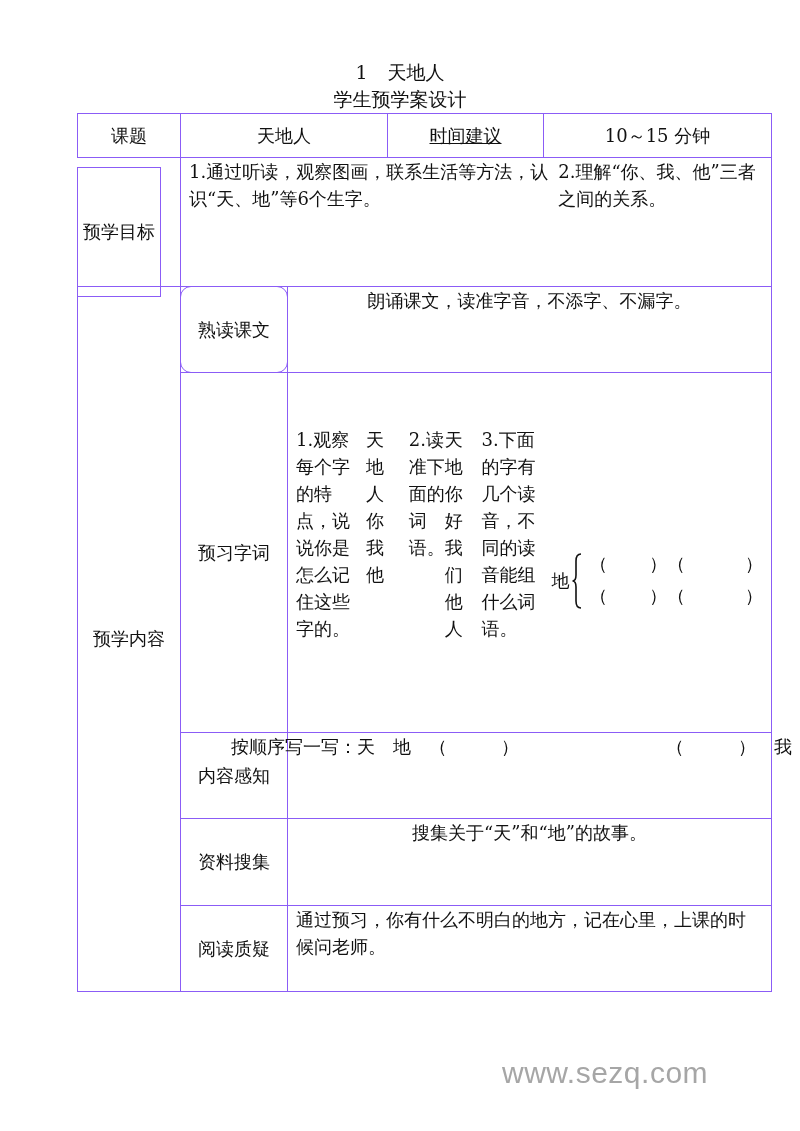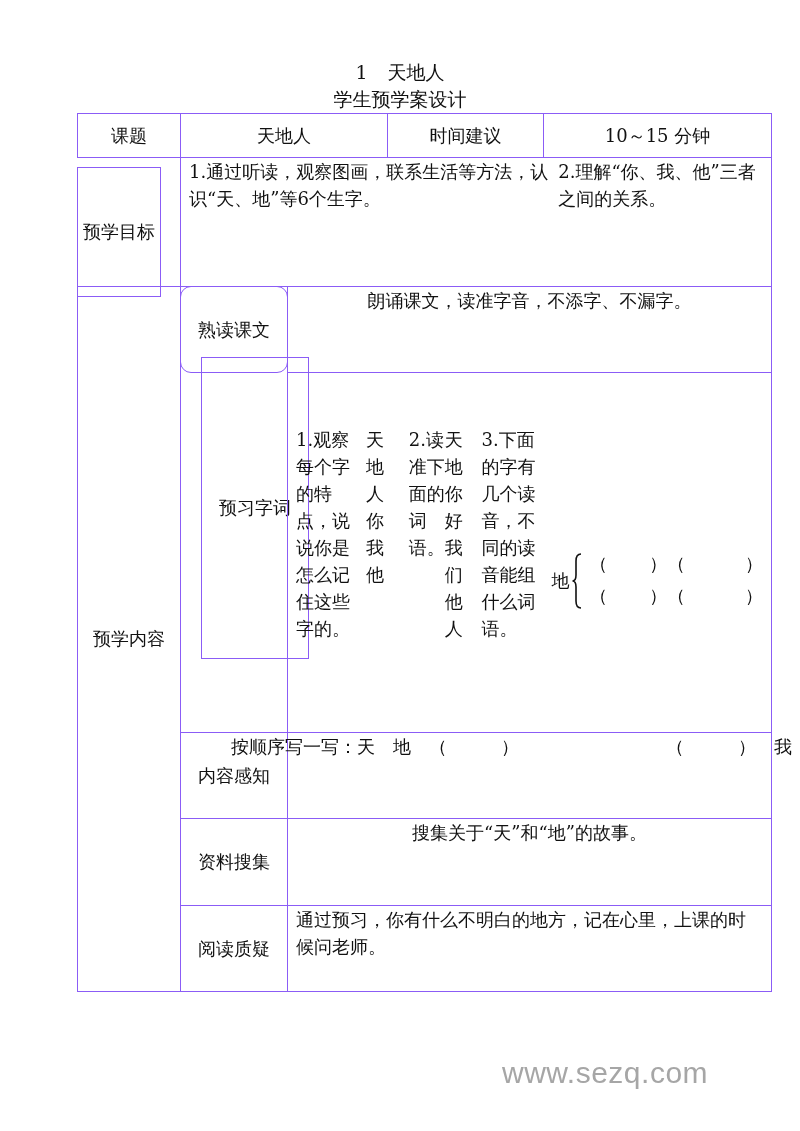--- a/index.html
+++ b/index.html
@@ -31,37 +31,37 @@
 </head>
 <body>
 
 <div class="title t1">
   <span class="num">1</span><span class="name">天地人</span>
 </div>
 <div class="title t2">学生预学案设计</div>
 
 <div class="cell lbl" style="left:77px;top:113px;width:104px;height:45px;">课题</div>
 <div class="cell val" style="left:180px;top:113px;width:208px;height:45px;">天地人</div>
-<div class="cell lbl" style="left:387px;top:113px;width:157px;height:45px;">时间建议</div>
+<div class="cell lbl" style="left:387px;top:113px;width:157px;height:45px;text-decoration:underline;">时间建议</div>
 <div class="cell val" style="left:543px;top:113px;width:229px;height:45px;">10～15 分钟</div>
 
 <div class="cell lbl" style="left:77px;top:167px;width:84px;height:130px;">预学目标</div>
 <div class="cell content" style="left:180px;top:157px;width:592px;height:130px;">
   <p>1.通过听读，观察图画，联系生活等方法，认识“天、地”等6个生字。</p>
   <p>2.理解“你、我、他”三者之间的关系。</p>
 </div>
 
 <div class="cell lbl" style="left:77px;top:286px;width:104px;height:706px;">预学内容</div>
 
 <div class="cell lbl" style="left:180px;top:286px;width:108px;height:87px;border-radius:11px;">熟读课文</div>
 <div class="cell content" style="left:287px;top:286px;width:485px;height:87px;">
   <p>朗诵课文，读准字音，不添字、不漏字。</p>
 </div>
 
-<div class="cell lbl" style="left:180px;top:357px;width:108px;height:302px;margin-left:21px;">预习字词</div>
+<div class="cell lbl" style="left:180px;top:372px;width:108px;height:361px;">预习字词</div>
 <div class="cell content" style="left:287px;top:372px;width:485px;height:361px;justify-content:flex-start;padding-top:53px;">
   <p>1.观察每个字的特点，说说你是怎么记住这些字的。</p>
   <p class="chars">
     <span>天</span><span>地</span><span>人</span><span>你</span><span>我</span><span>他</span>
   </p>
   <p>2.读准下面的词语。</p>
   <p class="words">
     <span>天地</span><span>你好</span><span>我们</span><span>他人</span>
   </p>
   <p>3.下面的字有几个读音，不同的读音能组什么词语。</p>

